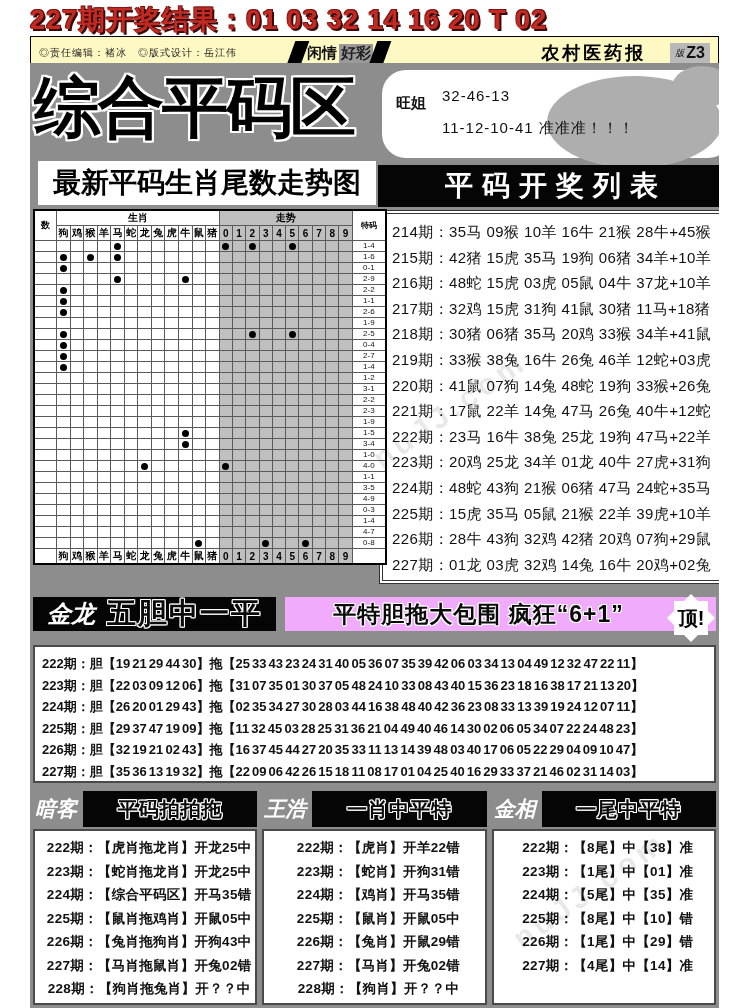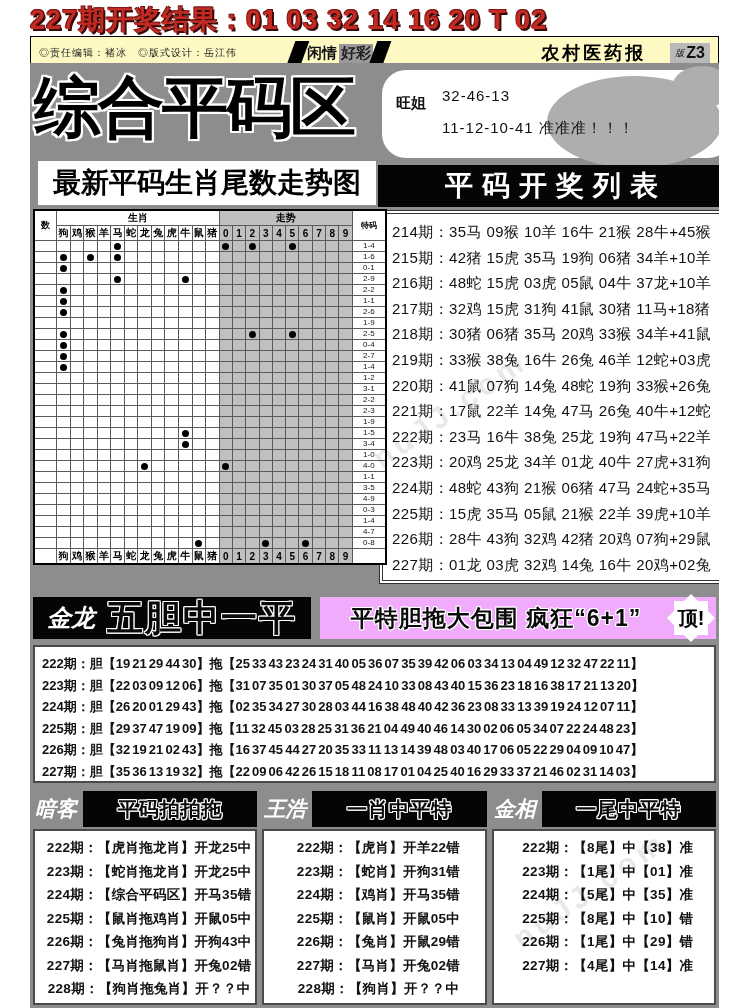--- a/index.html
+++ b/index.html
@@ -47,27 +47,27 @@
   .trend th { font-weight:bold; font-size:10px; height:15px; }
   .trend .zh { font-size:10px; height:14px; font-weight:bold; }
   .trend .g { background:#c0c0c0; }
   .trend td.c { height:10.5px; }
   .trend .lab { font-size:8px; color:#111; line-height:10px; }
   .trend .corner { font-size:9px; }
   .trend .tail { font-size:8px; }
   .dot { display:block; width:7px; height:7px; background:#000; border-radius:50%; margin:1px auto; }
   .trend .foot td { height:14px; font-size:10px; font-weight:bold; }
 
-  .gold-bar { position:absolute; left:3px; top:534px; width:683px; height:42px; display:flex; gap:9px; }
+  .gold-bar { position:absolute; left:3px; top:534px; width:683px; height:34px; display:flex; gap:9px; }
   .gb1 { background:#050505; display:flex; align-items:center; padding:0 14px; gap:12px; }
   .gb2 { background:#f0abfc; flex:1; display:flex; align-items:center; justify-content:center; padding-right:44px; }
   .script { color:#fff; font-family:"Liberation Serif", serif; font-style:italic; font-weight:bold; font-size:24px; white-space:nowrap; }
   .outline { color:#0a0a0a; font-weight:900; white-space:nowrap;
     text-shadow:-1px -1px 0 #fff, 1px -1px 0 #fff, -1px 1px 0 #fff, 1px 1px 0 #fff, -1px 0 0 #fff, 1px 0 0 #fff, 0 -1px 0 #fff, 0 1px 0 #fff; }
-  .gb1 .outline { font-size:36px; letter-spacing:2px; }
+  .gb1 .outline { font-size:29px; letter-spacing:2px; }
   .gb2 .outline { font-size:23px; letter-spacing:1px; }
   .star { position:absolute; right:0px; top:-3px; width:50px; height:48px; }
   .star::before, .star::after { content:""; position:absolute; left:8px; top:7px; width:34px; height:34px; background:#fff; }
   .star::after { transform:rotate(45deg); }
   .star span { position:absolute; left:0; top:0; width:50px; height:48px; display:flex; align-items:center; justify-content:center;
     font-size:20px; font-weight:900; color:#000; z-index:1; }
 
   .dan-box { position:absolute; left:3px; top:582px; width:683px; height:138px; background:#fff; border:2px solid #4a4a4a; padding:6px 0 0 7px; }
   .dan-box .row { font-size:13px; line-height:21.5px; white-space:nowrap; color:#111; font-weight:600; word-spacing:-1.5px; }
 

